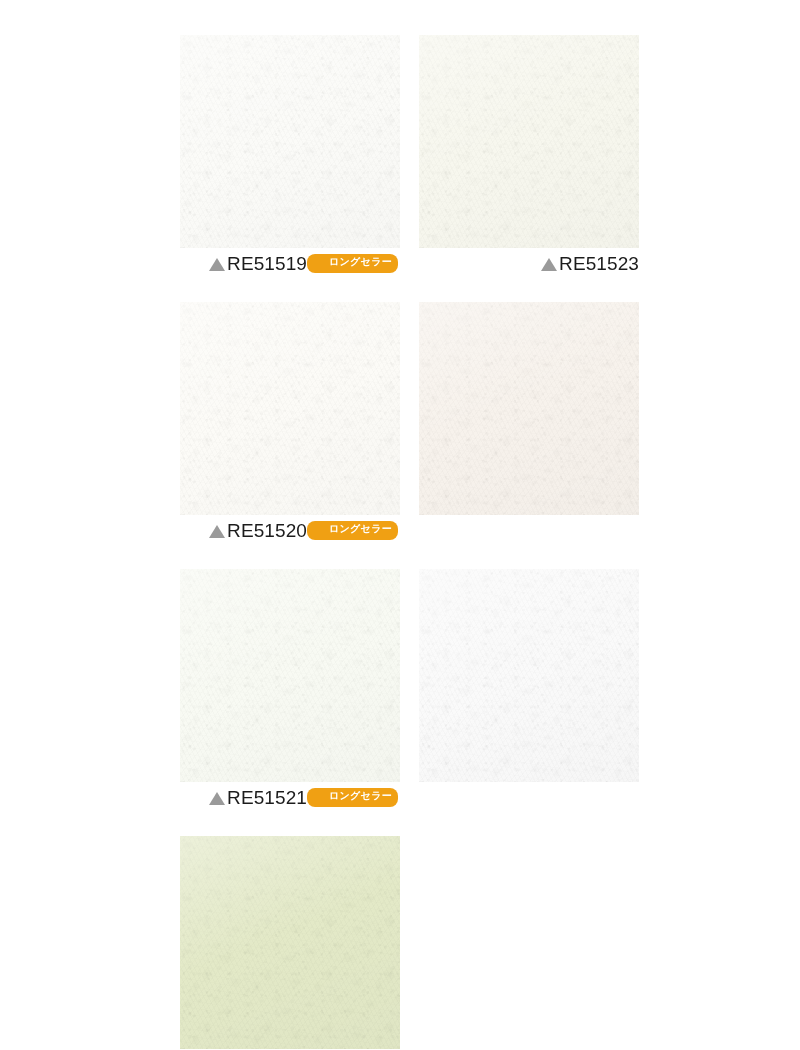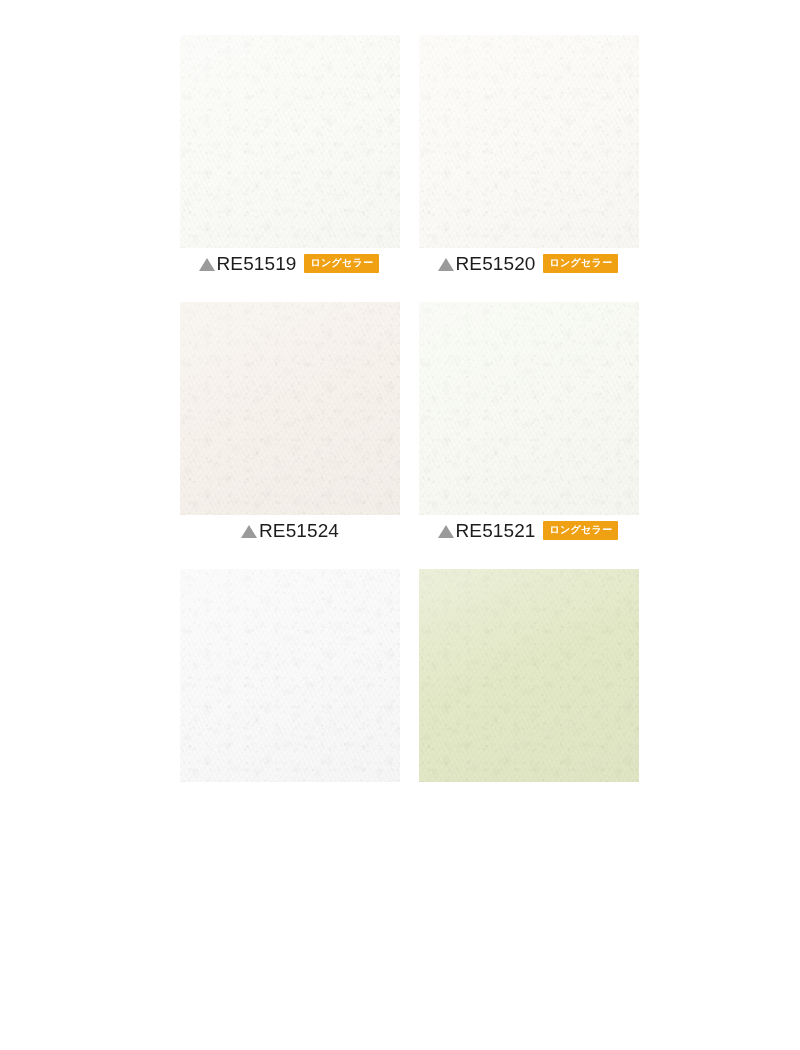--- a/index.html
+++ b/index.html
@@ -88,24 +88,23 @@
   .swatch-tile .sheen {
     position: absolute;
     inset: 0;
     background: linear-gradient(157deg, rgba(255,255,255,.34) 0%, rgba(255,255,255,0) 46%, rgba(0,0,0,.014) 100%);
   }
 
   .swatch-caption {
     height: 27px;
     display: flex;
     align-items: center;
-    justify-content: center;
+    justify-content: flex-end;
     padding-top: 3px;
     box-sizing: border-box;
-    gap: 8px;
   }
 
   .caption-left {
     display: flex;
     align-items: center;
     gap: 2px;
   }
 
   .tri-icon {
     width: 0;
@@ -125,27 +124,27 @@
     letter-spacing: .1px;
     line-height: 1;
     white-space: nowrap;
   }
 
   .badge {
     background: #f0a013;
     color: #ffffff;
     font-size: 10px;
     line-height: 1;
-    padding: 4px 6px 5px 6px;
+    padding: 4px 6px 5px 22px;
     letter-spacing: .3px;
     white-space: nowrap;
-    font-family: Liberation Sans, sans-serif;
+    font-family: Liberation Mono, monospace;
     font-weight: 700;
     margin-right: 2px;
-    border-radius: 1px;
+    border-radius: 8px;
   }
 </style>
 </head>
 <body>
 
 <div id="catalog">
   <div class="swatch-grid" id="grid">
       <div class="swatch-cell">
         <div class="swatch-tile" style="background: rgb(251, 251, 248);">
           <div class="tex"></div>
@@ -155,46 +154,54 @@
         </div>
         <div class="swatch-caption">
           <div class="caption-left">
             <span class="tri-icon" style="border-bottom-color: rgb(154, 154, 154);"></span>
             <span class="code-label">RE51519</span>
           </div>
           <span class="badge" style="background: rgb(240, 160, 19); color: rgb(255, 255, 255);">ロングセラー</span>
         </div>
       </div>
       <div class="swatch-cell">
+        <div class="swatch-tile" style="background: rgb(247, 247, 238);">
+          <div class="tex"></div>
+          <div class="tex2"></div>
+          <div class="tex3"></div>
+          <div class="sheen"></div>
+        </div>
+        <div class="swatch-caption">
+          <div class="caption-left">
+            <span class="tri-icon" style="border-bottom-color: rgb(154, 154, 154);"></span>
+            <span class="code-label">RE51523</span>
+          </div>
+        </div>
+      </div>
+      <div class="swatch-cell">
         <div class="swatch-tile" style="background: rgb(252, 251, 247);">
           <div class="tex"></div>
           <div class="tex2"></div>
           <div class="tex3"></div>
           <div class="sheen"></div>
         </div>
         <div class="swatch-caption">
           <div class="caption-left">
             <span class="tri-icon" style="border-bottom-color: rgb(154, 154, 154);"></span>
             <span class="code-label">RE51520</span>
           </div>
           <span class="badge" style="background: rgb(240, 160, 19); color: rgb(255, 255, 255);">ロングセラー</span>
         </div>
       </div>
       <div class="swatch-cell">
         <div class="swatch-tile" style="background: rgb(247, 242, 236);">
           <div class="tex"></div>
           <div class="tex2"></div>
           <div class="tex3"></div>
           <div class="sheen"></div>
-        </div>
-        <div class="swatch-caption">
-          <div class="caption-left">
-            <span class="tri-icon" style="border-bottom-color: rgb(154, 154, 154);"></span>
-            <span class="code-label">RE51524</span>
-          </div>
         </div>
       </div>
       <div class="swatch-cell">
         <div class="swatch-tile" style="background: rgb(248, 250, 243);">
           <div class="tex"></div>
           <div class="tex2"></div>
           <div class="tex3"></div>
           <div class="sheen"></div>
         </div>
         <div class="swatch-caption">

